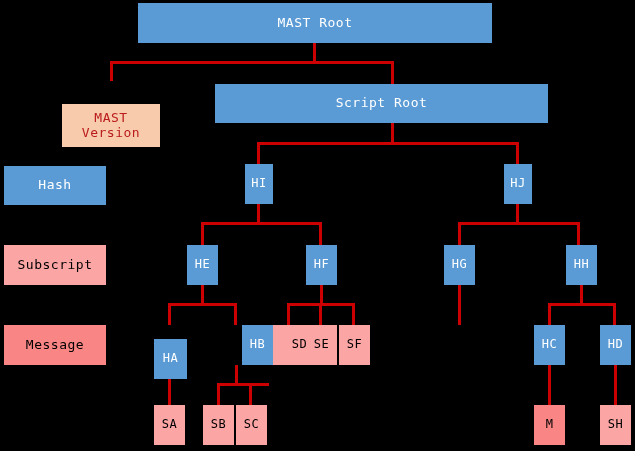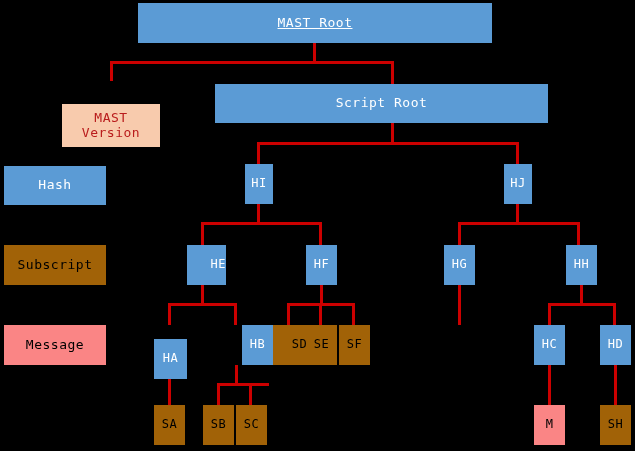--- a/index.html
+++ b/index.html
@@ -24,21 +24,21 @@
     text-align: center;
     line-height: 1.15;
     white-space: pre-line;
     letter-spacing: 0.5px;
   }
   .node.hash {
     background: #5B9BD5;
     color: #FFFFFF;
   }
   .node.subscript {
-    background: #a16207;
+    background: #fca5a5;
     color: #000000;
   }
   .node.message {
     background: #FA8585;
     color: #000000;
   }
   .node.version {
     background: #F8CBAD;
     color: #b91c1c;
     margin-top: 23px;
@@ -119,41 +119,41 @@
   <div class="legend-box node hash t-mid" style="left:4px; top:166px; width:102px; height:39px;">
     <span>Hash</span>
   </div>
   <div class="legend-box node subscript t-mid" style="left:4px; top:245px; width:102px; height:40px;">
     <span>Subscript</span>
   </div>
   <div class="legend-box node message t-mid" style="left:4px; top:325px; width:102px; height:40px;">
     <span>Message</span>
   </div>
 
-  <div class="node hash t-big" style="left:138px; top:3px; width:354px; height:40px;text-decoration:underline;">
+  <div class="node hash t-big" style="left:138px; top:3px; width:354px; height:40px;">
     <span>MAST Root</span>
   </div>
 
   <div class="node version t-mid" style="left:62px; top:81px; width:98px; height:43px;">
     <span>MAST
 Version</span>
   </div>
 
   <div class="node hash t-big" style="left:215px; top:84px; width:333px; height:39px;">
     <span>Script Root</span>
   </div>
 
   <div class="node hash t-sm" style="left:245px; top:164px; width:28px; height:40px;">
     <span>HI</span>
   </div>
   <div class="node hash t-sm" style="left:504px; top:164px; width:28px; height:40px;">
     <span>HJ</span>
   </div>
 
-  <div class="node hash t-sm" style="left:187px; top:245px; width:39px; height:40px;justify-content:flex-end;">
+  <div class="node hash t-sm" style="left:187px; top:245px; width:31px; height:40px;">
     <span>HE</span>
   </div>
   <div class="node hash t-sm" style="left:306px; top:245px; width:31px; height:40px;">
     <span>HF</span>
   </div>
   <div class="node hash t-sm" style="left:444px; top:245px; width:31px; height:40px;">
     <span>HG</span>
   </div>
   <div class="node hash t-sm" style="left:566px; top:245px; width:31px; height:40px;">
     <span>HH</span>

